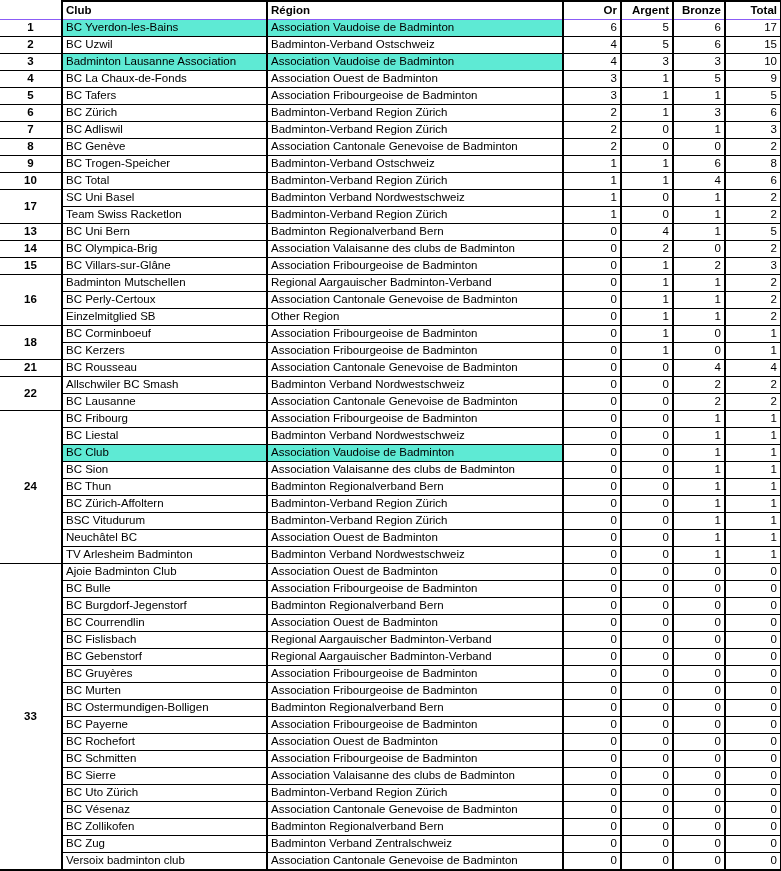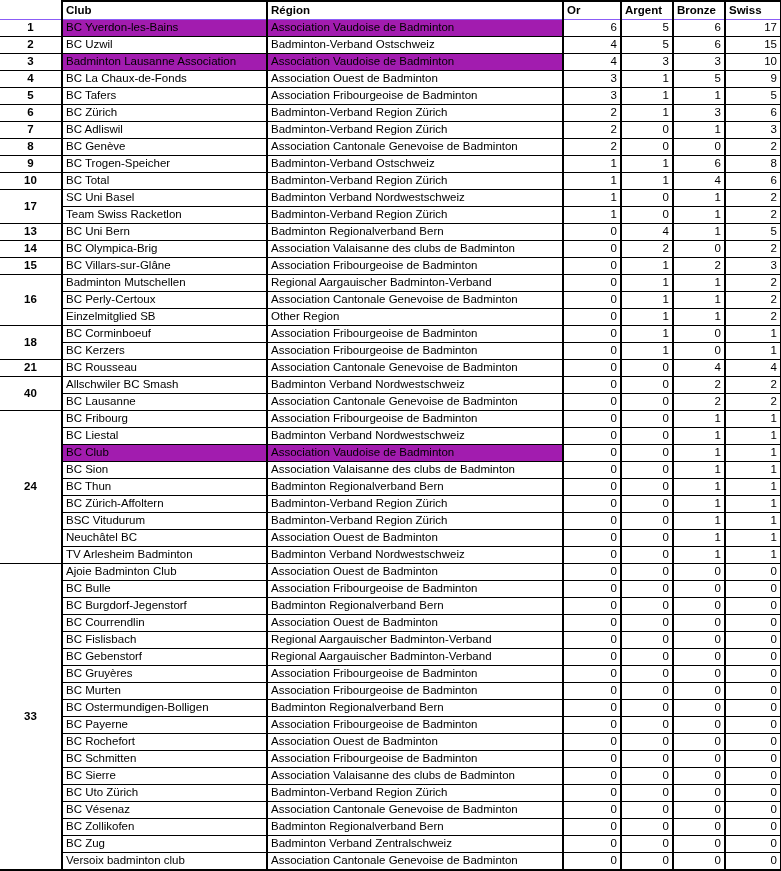--- a/index.html
+++ b/index.html
@@ -34,29 +34,29 @@
     line-height: 1.15;
   }
   thead th {
     border-top: 2px solid #000;
     border-bottom: 1px solid #8b5cf6;
     height: 17px;
     font-weight: bold;
     text-align: left;
   }
   thead th.rank-h { border-top: none; border-left: none; }
-  thead th.num-h  { text-align: left; }
+  thead th.num-h  { text-align: right; }
 
   td.rank {
     border-left: none;
     text-align: center;
     font-weight: bold;
   }
   td.num { text-align: right; }
-  td.hl  { background: #a21caf; }
+  td.hl  { background: #5eead4; }
 </style>
 </head>
 <body>
 
 <table class="medals">
   <colgroup>
     <col class="c-rank">
       <col class="c-club">
       <col class="c-region">
     <col class="c-or">
@@ -65,21 +65,21 @@
       <col class="c-total">
   </colgroup>
   <thead>
     <tr>
       <th class="rank-h"></th>
       <th>Club</th>
       <th>Région</th>
       <th class="num-h">Or</th>
       <th class="num-h">Argent</th>
       <th class="num-h">Bronze</th>
-      <th class="num-h">Swiss</th>
+      <th class="num-h">Total</th>
     </tr>
   </thead>
   <tbody id="tbody">
       <tr>
         <td class="rank" rowspan="1">1</td>
         <td class="hl">BC Yverdon-les-Bains</td>
         <td class="hl">Association Vaudoise de Badminton</td>
         <td class="num">6</td>
         <td class="num">5</td>
         <td class="num">6</td>
@@ -255,21 +255,21 @@
       <tr>
         <td class="rank" rowspan="1">21</td>
         <td>BC Rousseau</td>
         <td>Association Cantonale Genevoise de Badminton</td>
         <td class="num">0</td>
         <td class="num">0</td>
         <td class="num">4</td>
         <td class="num">4</td>
       </tr>
       <tr>
-        <td class="rank" rowspan="2">40</td>
+        <td class="rank" rowspan="2">22</td>
         <td>Allschwiler BC Smash</td>
         <td>Badminton Verband Nordwestschweiz</td>
         <td class="num">0</td>
         <td class="num">0</td>
         <td class="num">2</td>
         <td class="num">2</td>
       </tr>
       <tr>
         <td>BC Lausanne</td>
         <td>Association Cantonale Genevoise de Badminton</td>

